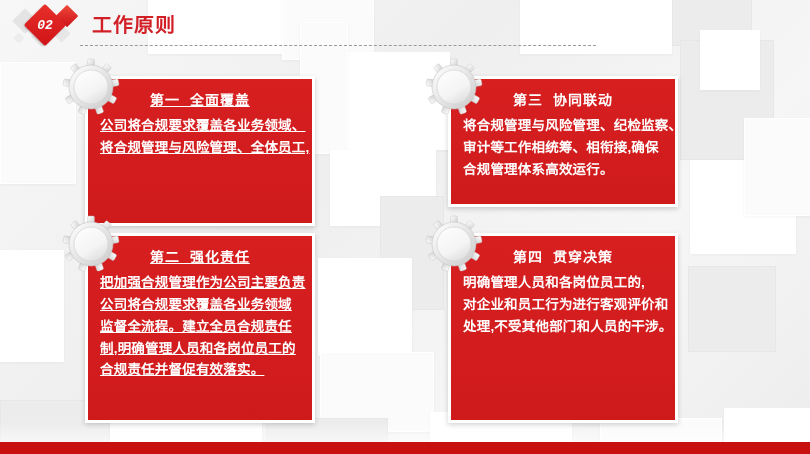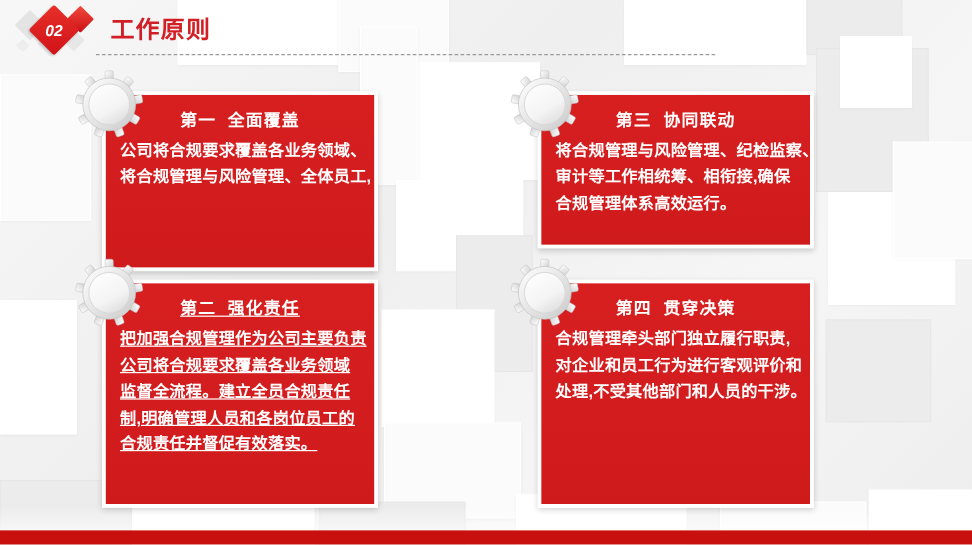--- a/index.html
+++ b/index.html
@@ -36,20 +36,21 @@
   }
   .bg-rect.dk { background: #ececec; box-shadow: none; border-color: rgba(0,0,0,0.02); }
   .bg-rect.lt { background: #ffffff; }
 
   
   .header {
     position: absolute;
     top: 0; left: 0;
     width: 810px;
     height: 56px;
+    font-family: Liberation Mono, monospace;
   }
   .badge-cluster {
     position: absolute;
     left: 12px;
     top: 2px;
     width: 76px;
     height: 50px;
   }
   .dia {
     position: absolute;
@@ -124,21 +125,21 @@
   }
   .card-body {
     font-size: 13.5px;
     font-weight: bold;
     line-height: 1.62;
     padding: 0 10px 0 12px;
     letter-spacing: 0.2px;
   }
   .card-body div { white-space: nowrap; }
 
-  .card-1 { left: 85px;  top: 76px;  width: 230px; height: 150px; }
+  .card-1 { left: 85px;  top: 76px;  width: 230px; height: 150px; text-decoration: underline; }
   .card-2 { left: 85px;  top: 233px; width: 230px; height: 190px; text-decoration: underline; }
   .card-3 { left: 448px; top: 76px;  width: 230px; height: 131px; }
   .card-4 { left: 448px; top: 233px; width: 230px; height: 190px; }
 
   
   .gear {
     position: absolute;
     width: 58px;
     height: 58px;
     z-index: 5;
@@ -319,21 +320,21 @@
     <div class="card-body">
       <div>将合规管理与风险管理、纪检监察、</div>
       <div>审计等工作相统筹、相衔接,确保</div>
       <div>合规管理体系高效运行。</div>
     </div>
   </div>
 
   <div class="card card-4">
     <div class="card-title">第四  贯穿决策</div>
     <div class="card-body">
-      <div>合规管理牵头部门独立履行职责,</div>
+      <div>明确管理人员和各岗位员工的,</div>
       <div>对企业和员工行为进行客观评价和</div>
       <div>处理,不受其他部门和人员的干涉。</div>
     </div>
   </div>
 
   <div class="bottom-shade"></div>
   <div class="bottom-bar"></div>
 
 </div>
 

